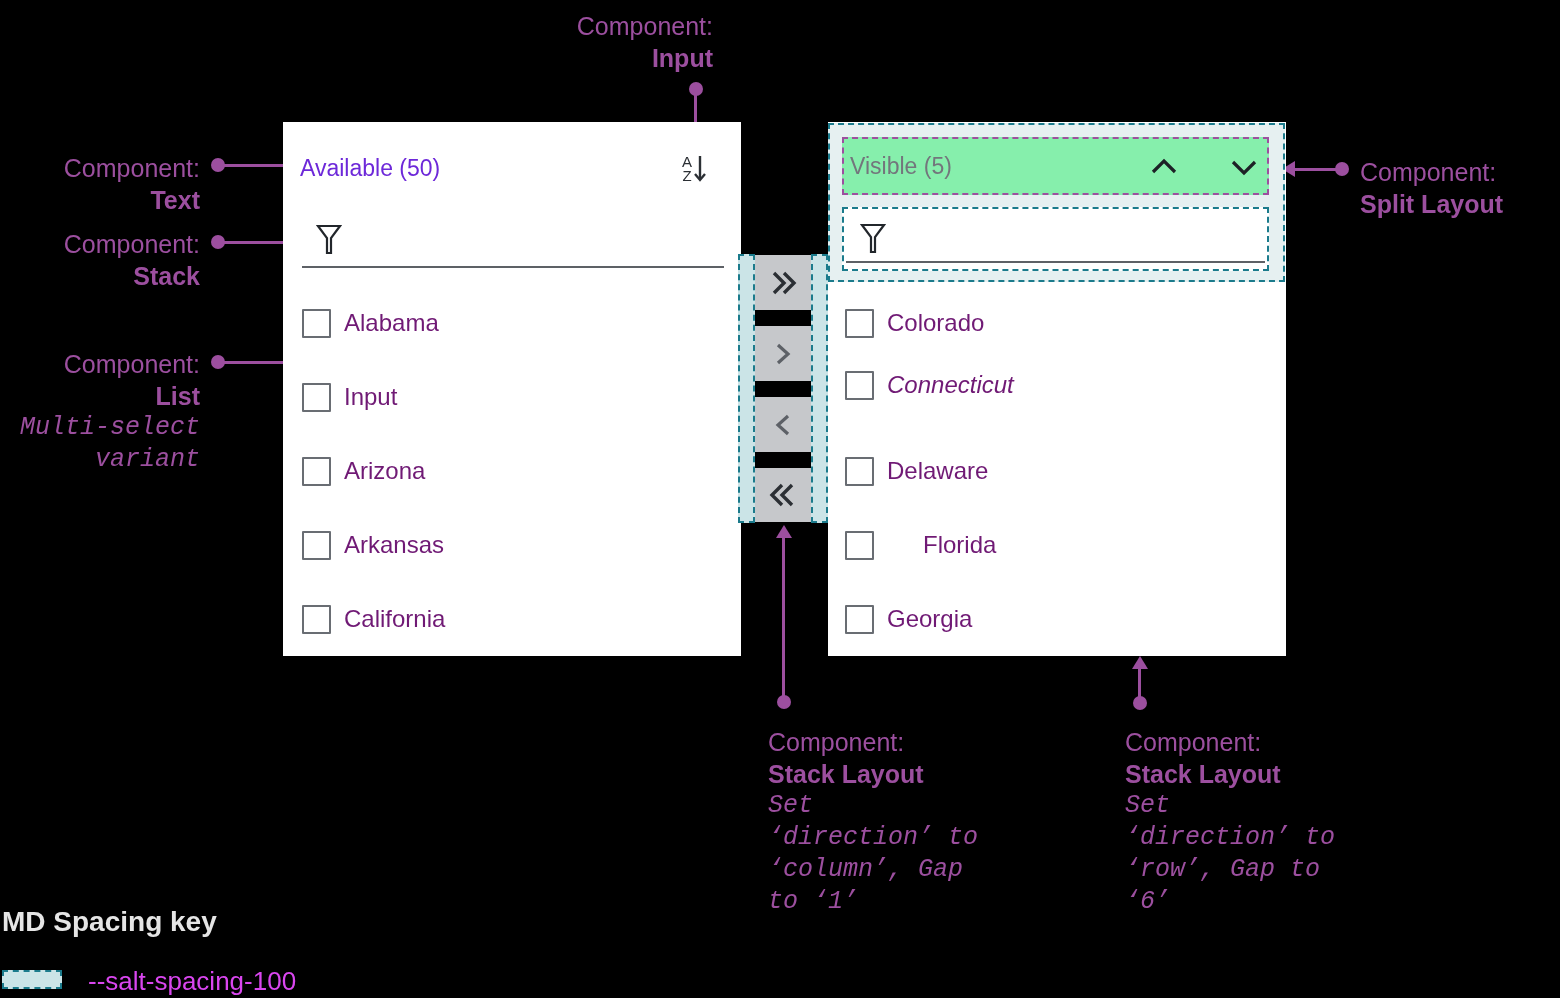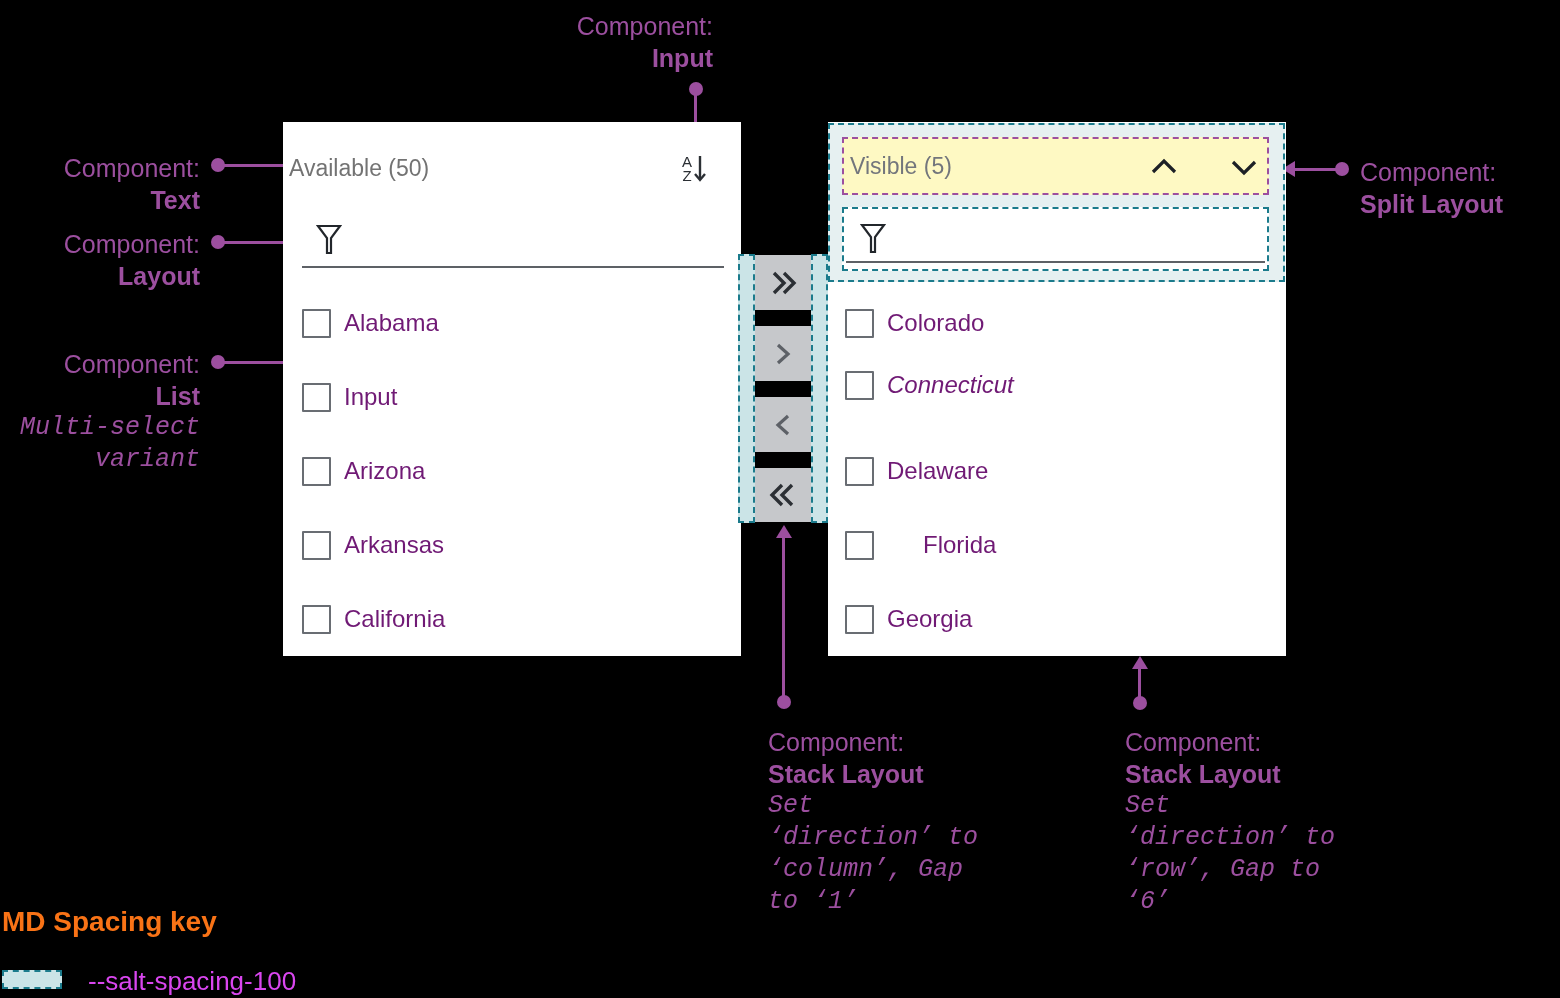--- a/index.html
+++ b/index.html
@@ -17,39 +17,39 @@
   
   .dot{position:absolute;width:14px;height:14px;border-radius:50%;background:#9c4f9f;}
   .aline{position:absolute;background:#9c4f9f;}
   .head{position:absolute;width:0;height:0;}
   .head.down{border-left:8px solid transparent;border-right:8px solid transparent;border-top:13px solid #9c4f9f;}
   .head.up{border-left:8px solid transparent;border-right:8px solid transparent;border-bottom:13px solid #9c4f9f;}
   .head.rightw{border-top:8px solid transparent;border-bottom:8px solid transparent;border-left:13px solid #9c4f9f;}
   .head.leftw{border-top:8px solid transparent;border-bottom:8px solid transparent;border-right:13px solid #9c4f9f;}
   
   .panel{position:absolute;top:122px;width:458px;height:534px;background:#fff;}
-  .panel-title{position:absolute;left:6px;top:33px;font-size:23px;color:#737373;}
+  .panel-title{position:absolute;left:17px;top:33px;font-size:23px;color:#6d28d9;}
   .filter-underline{position:absolute;height:2px;background:#5d6166;}
   .list-row{position:absolute;height:74px;display:flex;align-items:center;cursor:default;}
   .checkbox{width:25px;height:25px;border:2px solid #696d73;border-radius:1px;background:#fff;flex:0 0 auto;}
   .row-label{margin-left:13px;font-size:24px;color:#701a75;}
   
   .strip{position:absolute;background:#cbe4e7;border:2px dashed #1b7b8c;}
   .tbtn{position:absolute;left:755px;width:56px;height:55px;background:#c6c8cb;display:flex;align-items:center;justify-content:center;}
   
   .overlay-teal{position:absolute;background:#e6f0f1;border:2px dashed #1b7b8c;}
-  .overlay-purple{position:absolute;background:#fef9c3;border:2px dashed #9c4f9f;}
+  .overlay-purple{position:absolute;background:#86efac;border:2px dashed #9c4f9f;}
   .overlay-white{position:absolute;background:#fff;border:2px dashed #1b7b8c;}
   .hdr-title{position:absolute;left:6px;top:14px;font-size:23px;color:#73767c;}
   .chev-btn{position:absolute;top:16px;width:32px;height:24px;display:flex;align-items:center;justify-content:center;background:transparent;border:none;padding:0;cursor:pointer;}
   
   .sort-btn{position:absolute;left:399px;top:31px;display:flex;align-items:center;background:transparent;border:none;padding:0;cursor:pointer;}
   .sort-letters{display:flex;flex-direction:column;color:#2b2f34;font-size:15px;line-height:14px;font-weight:400;margin-right:1px;}
   
-  .key-title{position:absolute;left:2px;top:906px;font-size:28px;font-weight:700;color:#f97316;}
+  .key-title{position:absolute;left:2px;top:906px;font-size:28px;font-weight:700;color:#e5e5e5;}
   .key-swatch{position:absolute;left:2px;top:970px;width:56px;height:15px;background:#cbe4e7;border:2px dashed #1b7b8c;}
   .key-token{position:absolute;left:88px;top:966px;font-size:26px;color:#d946ef;}
 </style>
 </head>
 <body>
 
 <div class="canvas">
 
   <div class="ann right" style="left:453px;top:10px;width:260px;">
     <div class="prefix">Component:</div>
@@ -62,21 +62,21 @@
   <div class="ann right" style="left:0px;top:152px;width:200px;">
     <div class="prefix">Component:</div>
     <div class="name">Text</div>
   </div>
   <div class="dot" style="left:211px;top:158px;"></div>
   <div class="aline" style="left:218px;top:164px;width:72px;height:3px;"></div>
   <div class="head rightw" style="left:288px;top:157px;"></div>
 
   <div class="ann right" style="left:0px;top:228px;width:200px;">
     <div class="prefix">Component:</div>
-    <div class="name">Layout</div>
+    <div class="name">Stack</div>
   </div>
   <div class="dot" style="left:211px;top:235px;"></div>
   <div class="aline" style="left:218px;top:241px;width:72px;height:3px;"></div>
   <div class="head rightw" style="left:288px;top:234px;"></div>
 
   <div class="ann right" style="left:0px;top:348px;width:200px;">
     <div class="prefix">Component:</div>
     <div class="name">List</div>
     <div class="note">Multi-select variant</div>
   </div>

